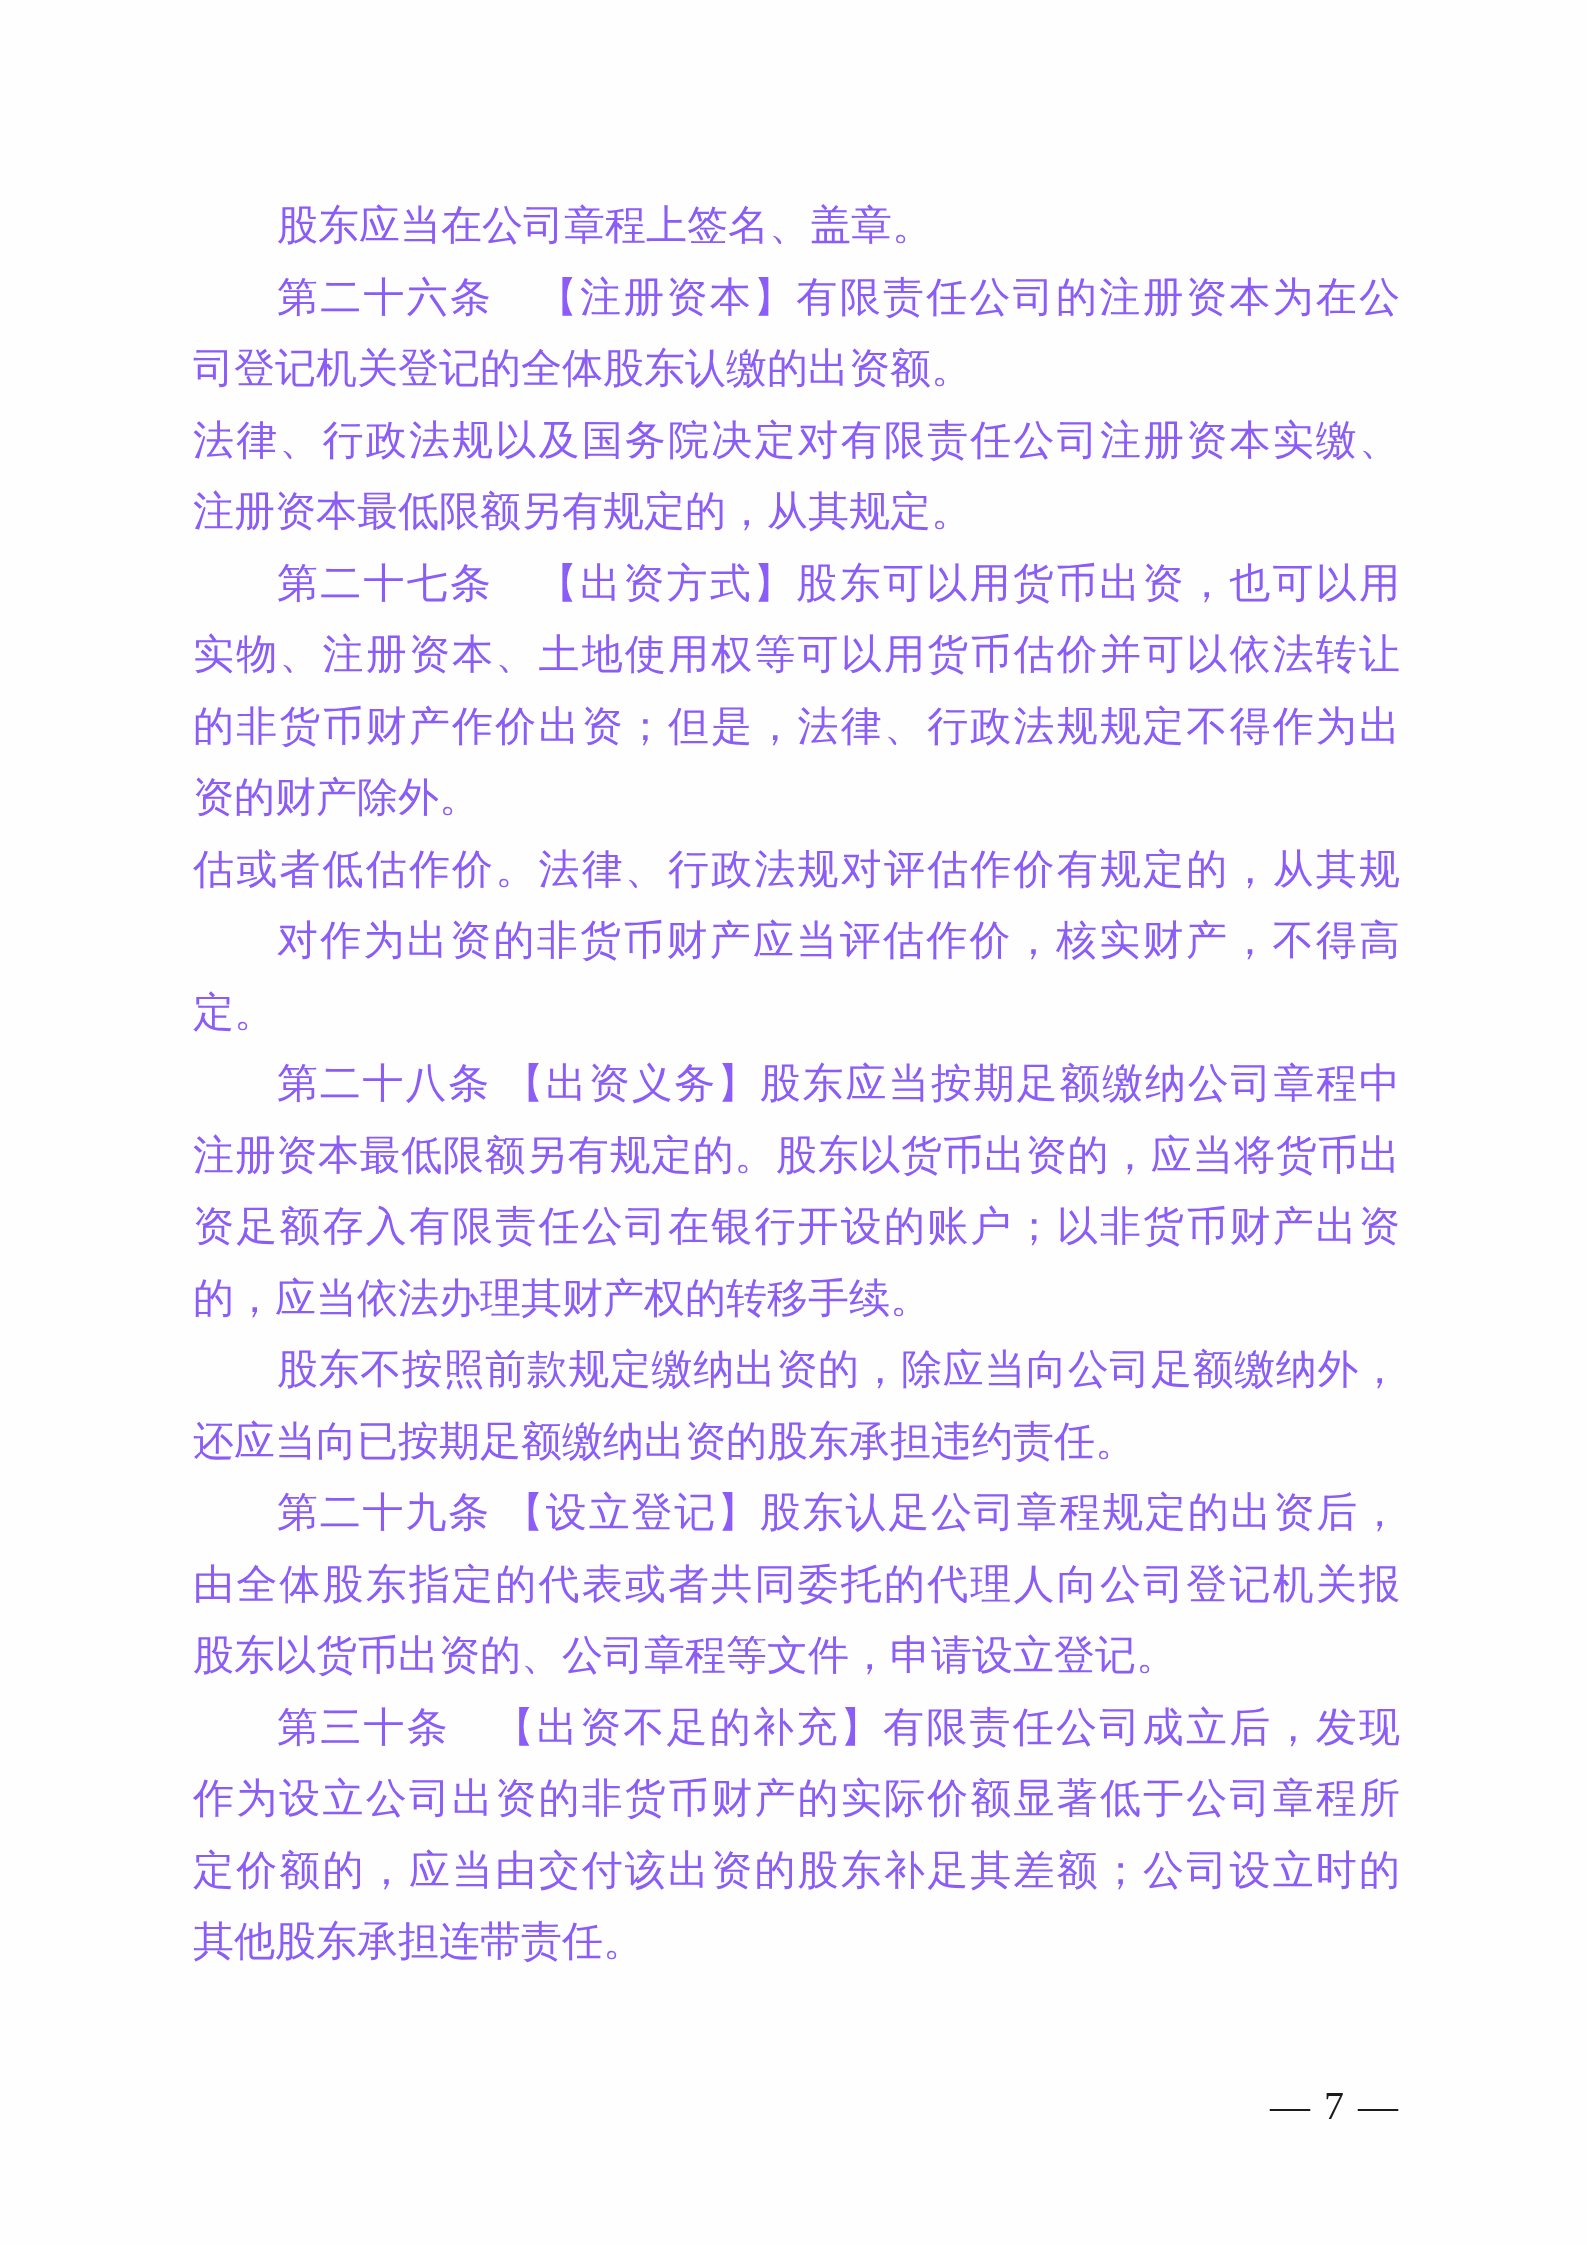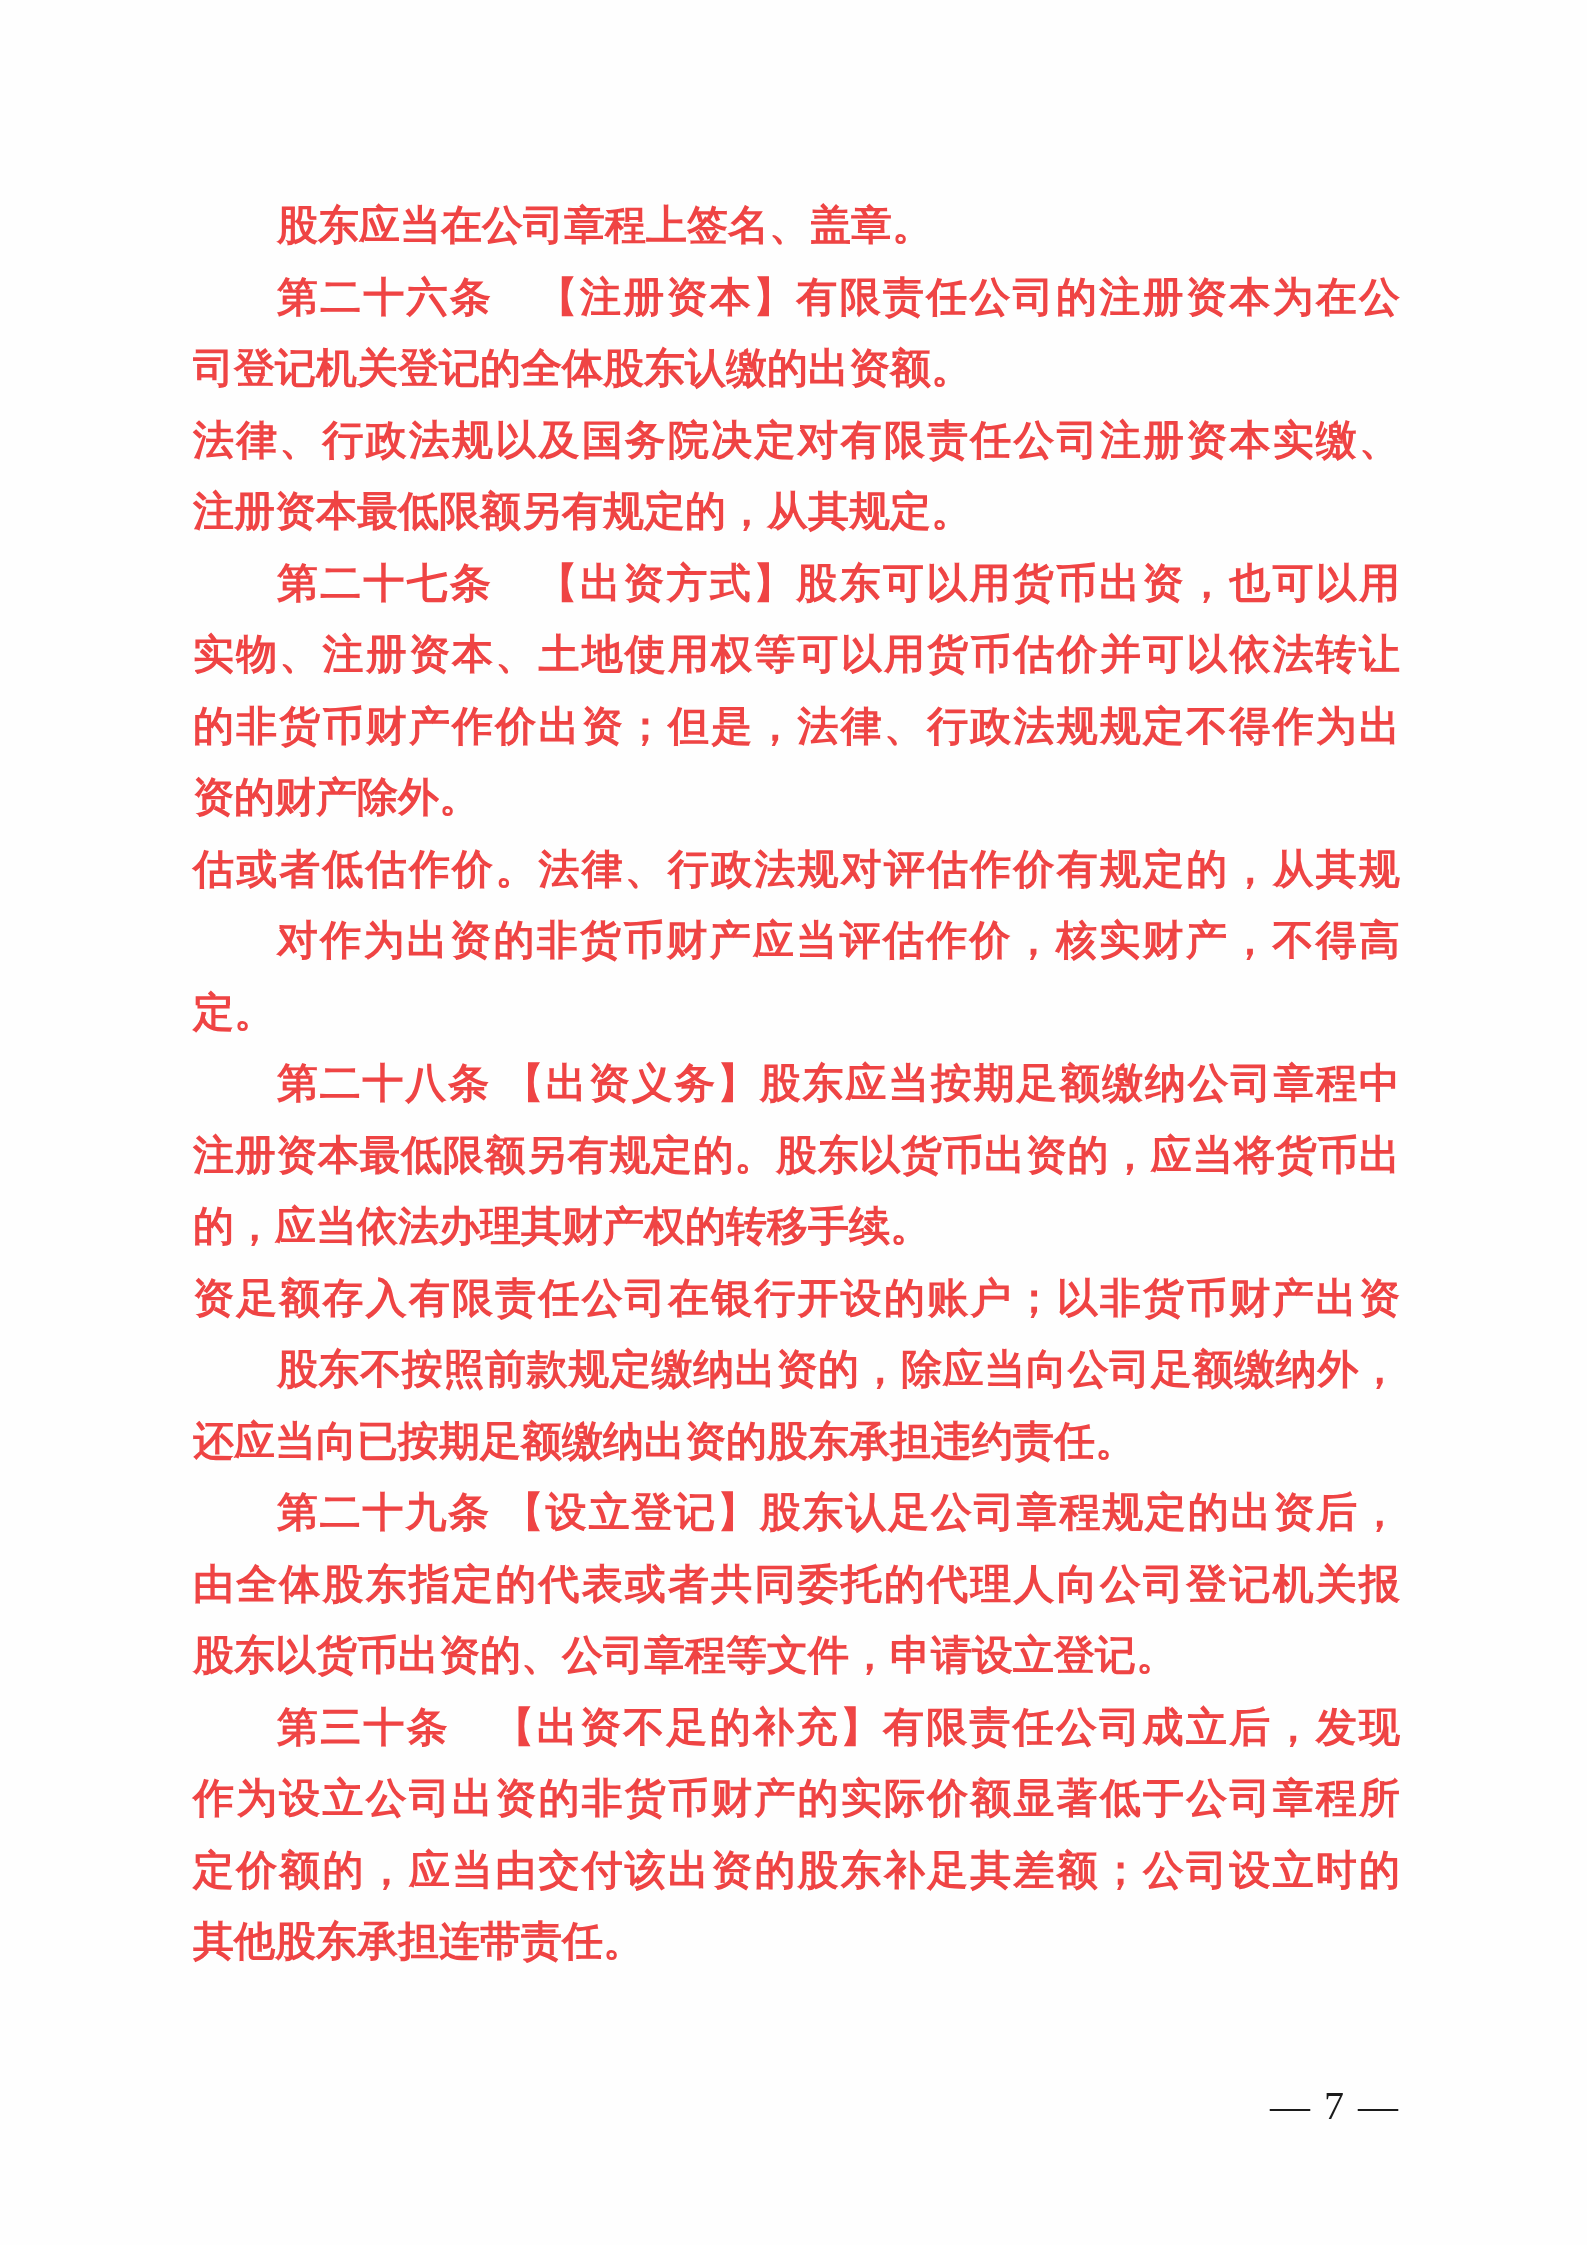--- a/index.html
+++ b/index.html
@@ -18,22 +18,22 @@
   .text-body {
     position: absolute;
     left: 193px;
     top: 190px;
     width: 1207px;
   }
   .line {
     height: 71.5px;
     line-height: 71.5px;
     font-size: 41px;
-    color: #ef4444;
-    font-weight: 700;
+    color: #8b5cf6;
+    font-weight: 400;
     letter-spacing: 0;
   }
   .line.indent {
     padding-left: 84px;
   }
   .line.just {
     text-align: justify;
     text-align-last: justify;
     text-justify: inter-character;
   }
@@ -61,22 +61,22 @@
       <div class="line">注册资本最低限额另有规定的，从其规定。</div>
       <div class="line indent just">第二十七条　【出资方式】股东可以用货币出资，也可以用</div>
       <div class="line just">实物、注册资本、土地使用权等可以用货币估价并可以依法转让</div>
       <div class="line just">的非货币财产作价出资；但是，法律、行政法规规定不得作为出</div>
       <div class="line">资的财产除外。</div>
       <div class="line just">估或者低估作价。法律、行政法规对评估作价有规定的，从其规</div>
       <div class="line indent just">对作为出资的非货币财产应当评估作价，核实财产，不得高</div>
       <div class="line">定。</div>
       <div class="line indent just">第二十八条 【出资义务】股东应当按期足额缴纳公司章程中</div>
       <div class="line just">注册资本最低限额另有规定的。股东以货币出资的，应当将货币出</div>
+      <div class="line just">资足额存入有限责任公司在银行开设的账户；以非货币财产出资</div>
       <div class="line">的，应当依法办理其财产权的转移手续。</div>
-      <div class="line just">资足额存入有限责任公司在银行开设的账户；以非货币财产出资</div>
       <div class="line indent just">股东不按照前款规定缴纳出资的，除应当向公司足额缴纳外，</div>
       <div class="line">还应当向已按期足额缴纳出资的股东承担违约责任。</div>
       <div class="line indent just">第二十九条 【设立登记】股东认足公司章程规定的出资后，</div>
       <div class="line just">由全体股东指定的代表或者共同委托的代理人向公司登记机关报</div>
       <div class="line">股东以货币出资的、公司章程等文件，申请设立登记。</div>
       <div class="line indent just">第三十条　【出资不足的补充】有限责任公司成立后，发现</div>
       <div class="line just">作为设立公司出资的非货币财产的实际价额显著低于公司章程所</div>
       <div class="line just">定价额的，应当由交付该出资的股东补足其差额；公司设立时的</div>
       <div class="line">其他股东承担连带责任。</div>
     </div>

